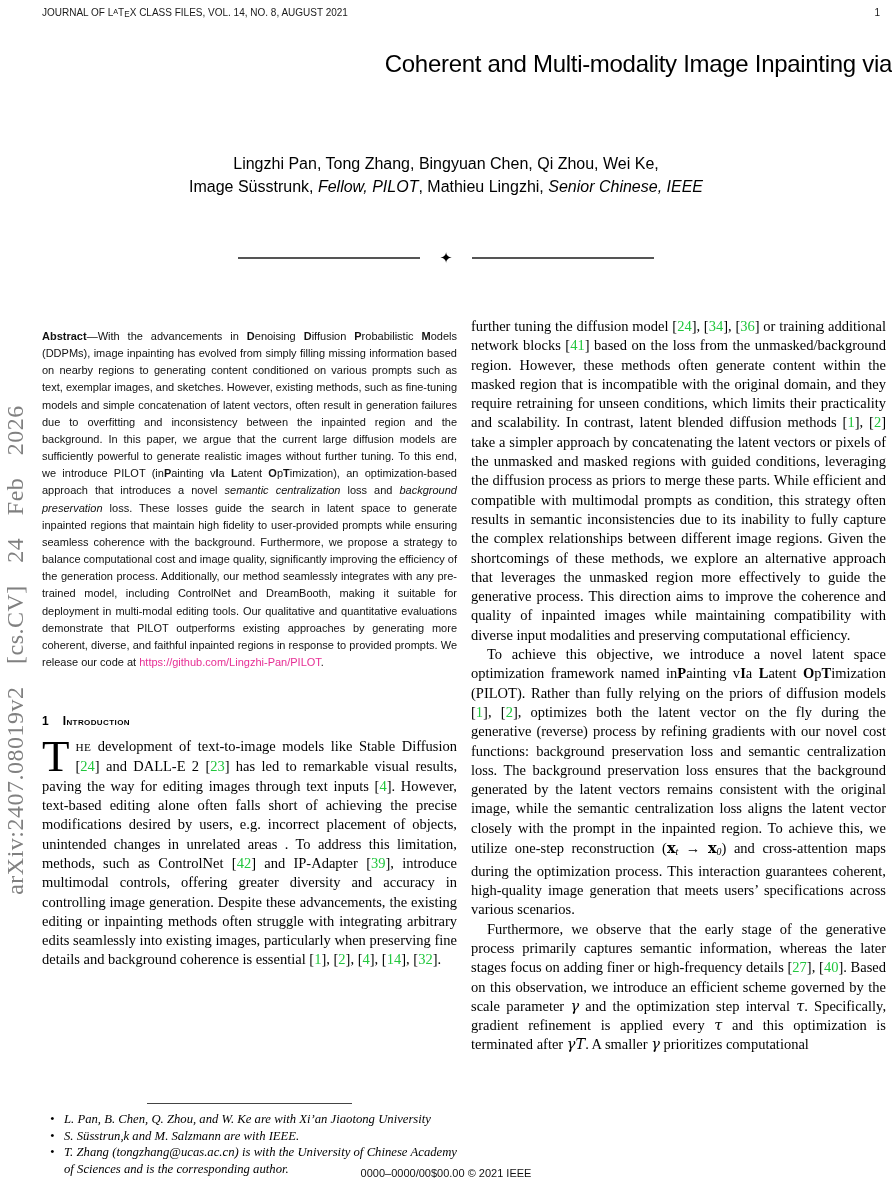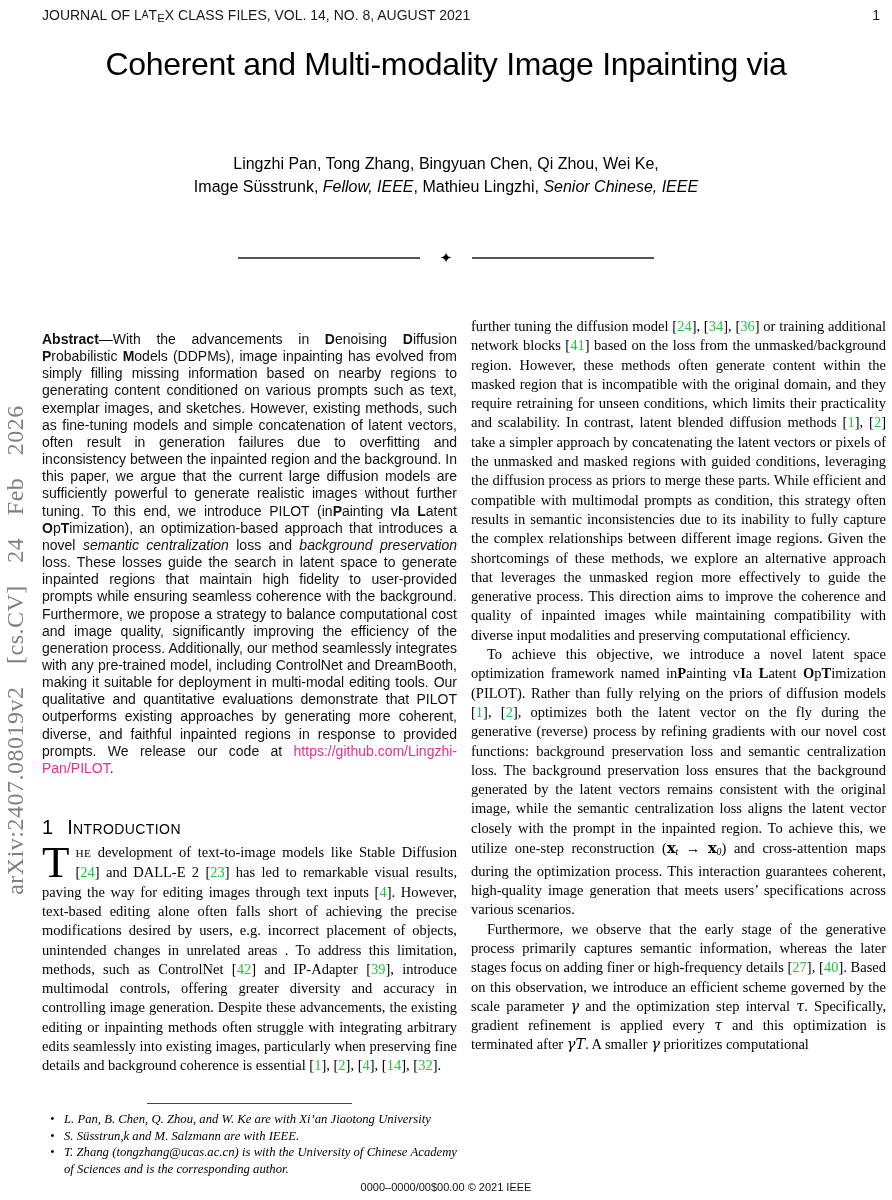--- a/index.html
+++ b/index.html
@@ -24,28 +24,28 @@
   .sc { font-size:0.78em; letter-spacing:0.3px; }
   .mi { font-style:italic; font-family:"DejaVu Serif", serif; }
   .mb { font-weight:bold; font-family:"DejaVu Serif", serif; }
   .sub { font-size:0.68em; vertical-align:-0.25em; font-style:italic; }
   .lsup { font-size:0.72em; vertical-align:0.22em; }
   .lsub { font-size:0.82em; vertical-align:-0.18em; }
 
   .page-header {
     position:absolute; top:7px; left:42px; right:12px;
     font-family:"Liberation Sans", sans-serif;
-    font-size:14px; color:#1a1a1a;
+    font-size:10px; color:#1a1a1a;
     display:flex; justify-content:space-between;
   }
   .paper-title {
     position:absolute; top:44px; left:0; width:100%;
-    text-align:center;
+    text-align:right;
     font-family:"Liberation Sans", sans-serif;
-    font-size:32px; line-height:40px; font-weight:normal;
+    font-size:24px; line-height:40px; font-weight:normal;
     letter-spacing:-0.3px;
   }
   .authors {
     position:absolute; top:152px; left:0; width:100%;
     text-align:center;
     font-family:"Liberation Sans", sans-serif;
     font-size:16px; line-height:23px;
   }
   .separator {
     position:absolute; top:251px; left:0; width:100%;
@@ -58,27 +58,27 @@
     font-size:15px; line-height:14px; margin:0 20px; color:#000;
   }
   .columns {
     position:absolute; top:317px; left:42px; width:844px; height:860px;
     display:flex; gap:14px;
   }
   .col { width:415px; position:relative; }
 
   .abstract {
     font-family:"Liberation Sans", sans-serif;
-    font-size:14px; line-height:17.15px;
+    font-size:11px; line-height:17.15px;
     text-align:justify; color:#111;
   }
   .section-head {
     margin-top:40px;
     font-family:"Liberation Sans", sans-serif;
-    font-weight:normal; font-size:20px; line-height:20px;
+    font-weight:bold; font-size:12px; line-height:20px;
   }
   .section-head .sec-num { margin-right:14px; }
   .section-head .sec-title { font-variant:small-caps; letter-spacing:0.4px; }
 
   .body-par {
     font-size:14.5px; line-height:19.3px;
     text-align:justify; margin:0;
   }
   .first-par { margin-top:6px; }
   .dropcap {
@@ -104,41 +104,41 @@
   .arxiv-watermark-anchor { position:absolute; left:15px; top:650px; width:0; height:0; }
   .arxiv-watermark {
     position:absolute; left:0; top:0;
     white-space:nowrap;
     transform:translate(-50%,-50%) rotate(-90deg);
     font-family:"Liberation Serif", serif;
     font-size:24px; letter-spacing:0.5px; word-spacing:16px;
     color:var(--watermark);
   }
   .page-footer {
-    position:absolute; bottom:7px; left:0; width:100%;
+    position:absolute; bottom:21px; left:0; width:100%;
     text-align:center;
     font-family:"Liberation Sans", sans-serif;
     font-size:11px; color:#111;
   }
 </style>
 </head>
 <body>
 
 <div class="page-header">
   <span><span>JOURNAL OF L</span><span class="lsup">A</span><span>T</span><span class="lsub">E</span><span>X CLASS FILES, VOL. 14, NO. 8, AUGUST 2021</span></span>
   <span>1</span>
 </div>
 
 <div class="paper-title">
   <div>Coherent and Multi-modality Image Inpainting via</div>
 </div>
 
 <div class="authors">
   <div>Lingzhi Pan, Tong Zhang, Bingyuan Chen, Qi Zhou, Wei Ke,</div>
-  <div><span>Image Süsstrunk, </span><span class="i">Fellow, IEEE</span><span>, Mathieu Lingzhi, </span><span class="i">Senior Chinese, IEEE</span></div>
+  <div><span>Image Süsstrunk, </span><span class="i">Fellow, PILOT</span><span>, Mathieu Lingzhi, </span><span class="i">Senior Chinese, IEEE</span></div>
 </div>
 
 <div class="separator">
   <span class="rule"></span>
   <span class="star">✦</span>
   <span class="rule"></span>
 </div>
 
 <div class="columns">
 

